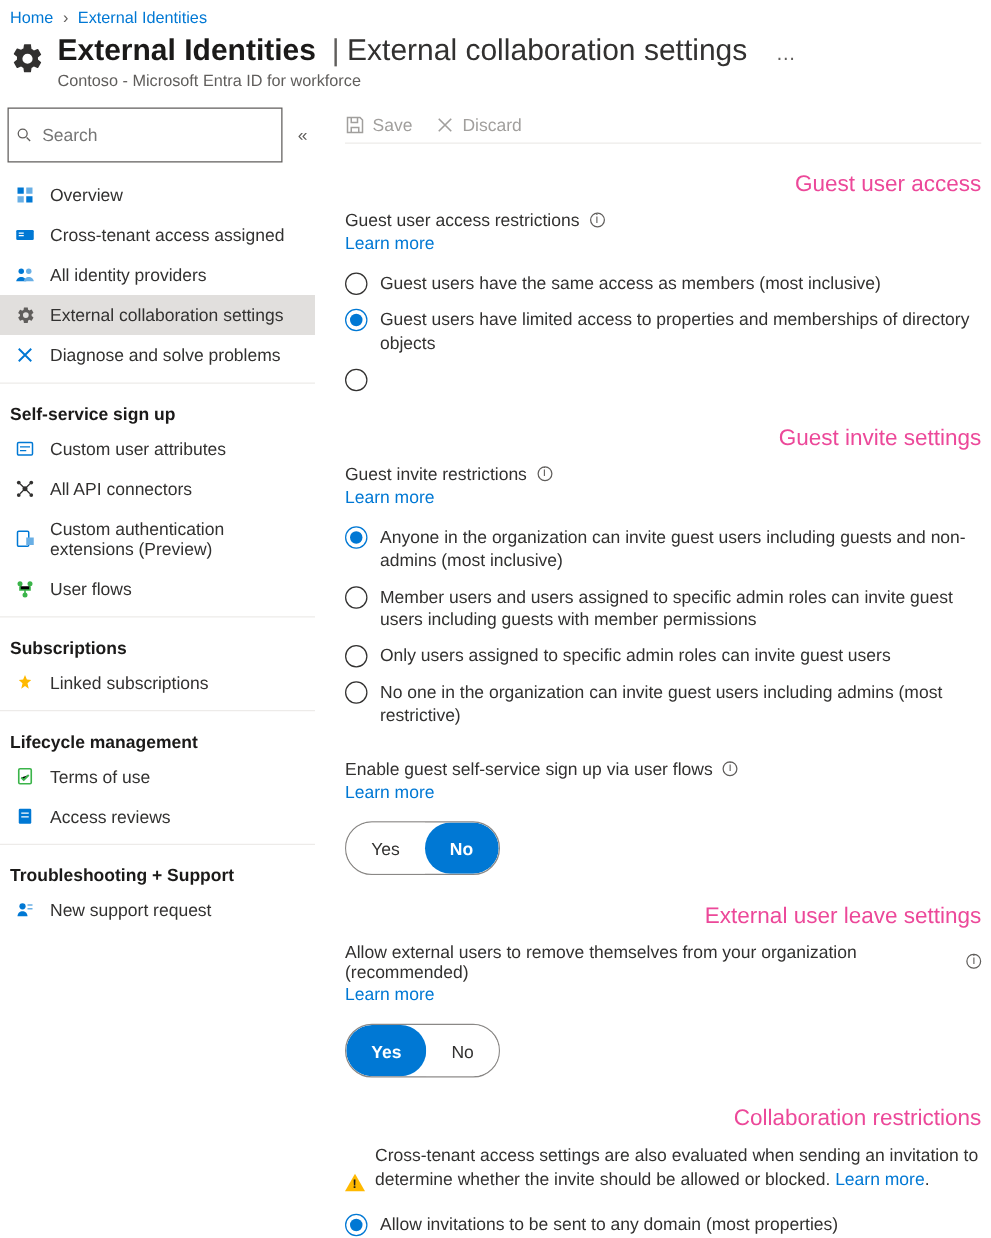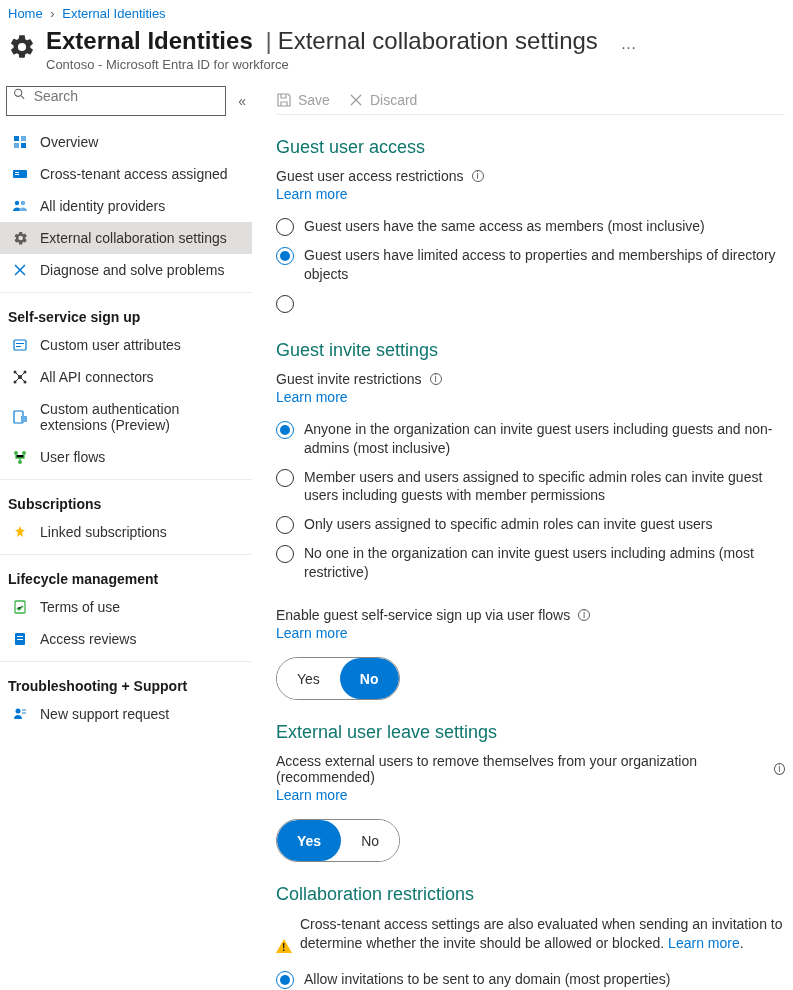--- a/index.html
+++ b/index.html
@@ -52,23 +52,23 @@
     flex: 1; min-width: 0;
     padding: 0 0 20px 24px;
   }
 
   
   .side-search-row {
     display:flex; align-items:center;
     padding: 0 6px 10px 6px;
   }
   .side-search {
-    display:flex; align-items:flex-start;
+    display:flex; align-items:center;
     border: 1px solid #605e5c;
-    height: 30px; flex:1;
+    height: 44px; flex:1;
     padding: 0 6px;
   }
   .side-search input {
     border: none; outline: none; width: 100%; font-size: 14px;
     color: #323130; background: transparent;
   }
   .side-search .mag { width:14px; height:14px; margin-right:6px; color:#605e5c; }
   .collapse-chevrons { color:#605e5c; margin-left:12px; font-size:14px; }
 
   
@@ -101,21 +101,21 @@
   .toolbar .tbtn {
     display:flex; align-items:center;
     margin-right: 18px; cursor: default;
   }
   .toolbar .tbtn .ticon { width:16px; height:16px; margin-right:6px; }
 
   
   .section { margin-top: 22px; margin-right: 8px; }
   .section h2 {
     margin: 0 0 10px 0;
-    font-size: 18px; font-weight: 400; color: #0f766e;
+    font-size: 18px; font-weight: 400; color: #ec4899; text-align: right;
   }
   .fieldlabel {
     font-size: 14px; color:#323130;
     display:flex; align-items:center;
     margin-bottom: 2px;
   }
   .fieldlabel .info {
     width:12px; height:12px; border:1px solid #605e5c; border-radius:50%;
     display:inline-flex; align-items:center; justify-content:center;
     font-size:10px; color:#605e5c; margin-left:8px; line-height:1;
@@ -423,21 +423,21 @@
       <a href="#" class="learn-more">Learn more</a><br>
       <div class="pill">
         <div class="opt" id="ss-yes">Yes</div>
         <div class="opt on" id="ss-no">No</div>
       </div>
     </div>
 
     <div class="section">
       <h2>External user leave settings</h2>
       <div class="fieldlabel">
-        <span>Access external users to remove themselves from your organization (recommended)</span>
+        <span>Allow external users to remove themselves from your organization (recommended)</span>
         <span class="info">i</span>
       </div>
       <a href="#" class="learn-more">Learn more</a><br>
       <div class="pill">
         <div class="opt on" id="lv-yes">Yes</div>
         <div class="opt" id="lv-no">No</div>
       </div>
     </div>
 
     <div class="section">

